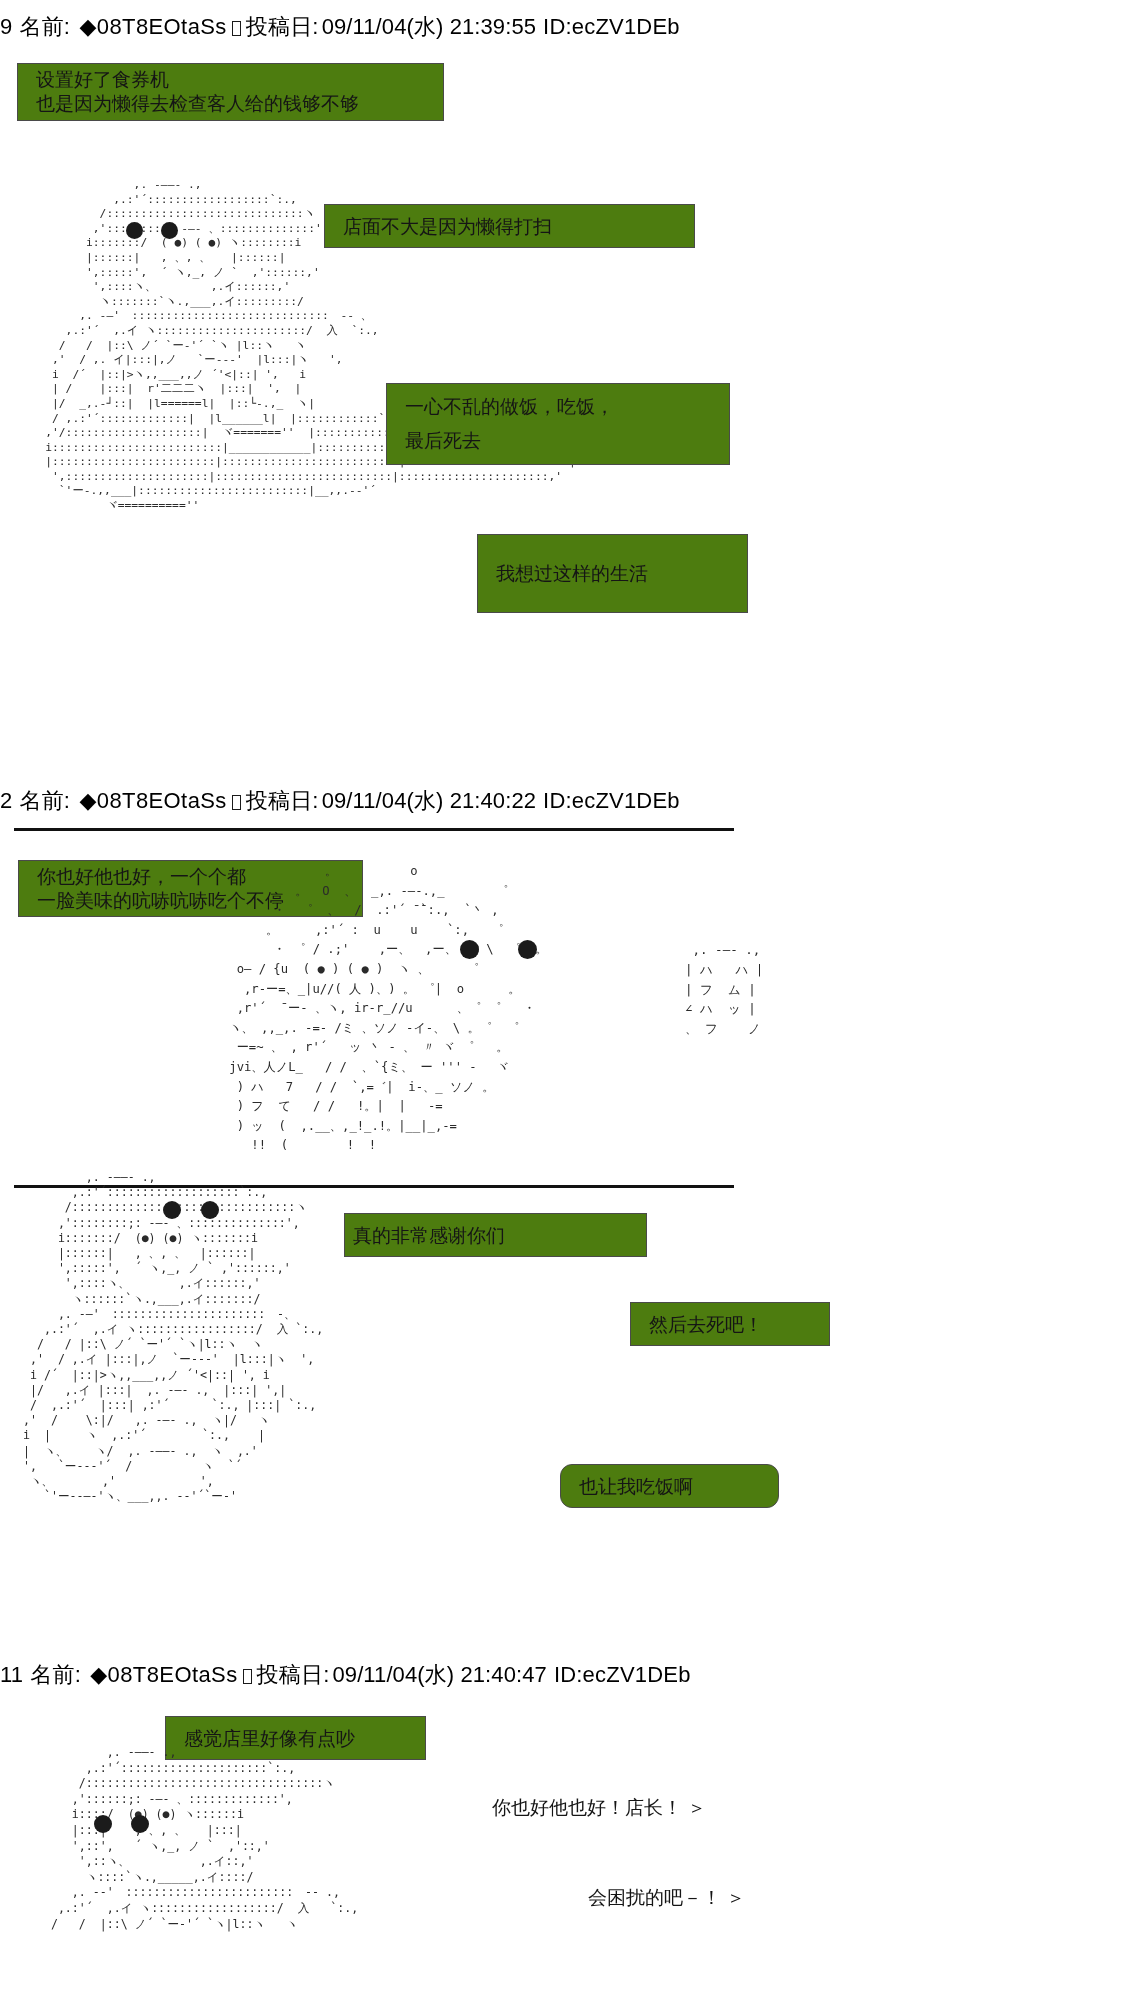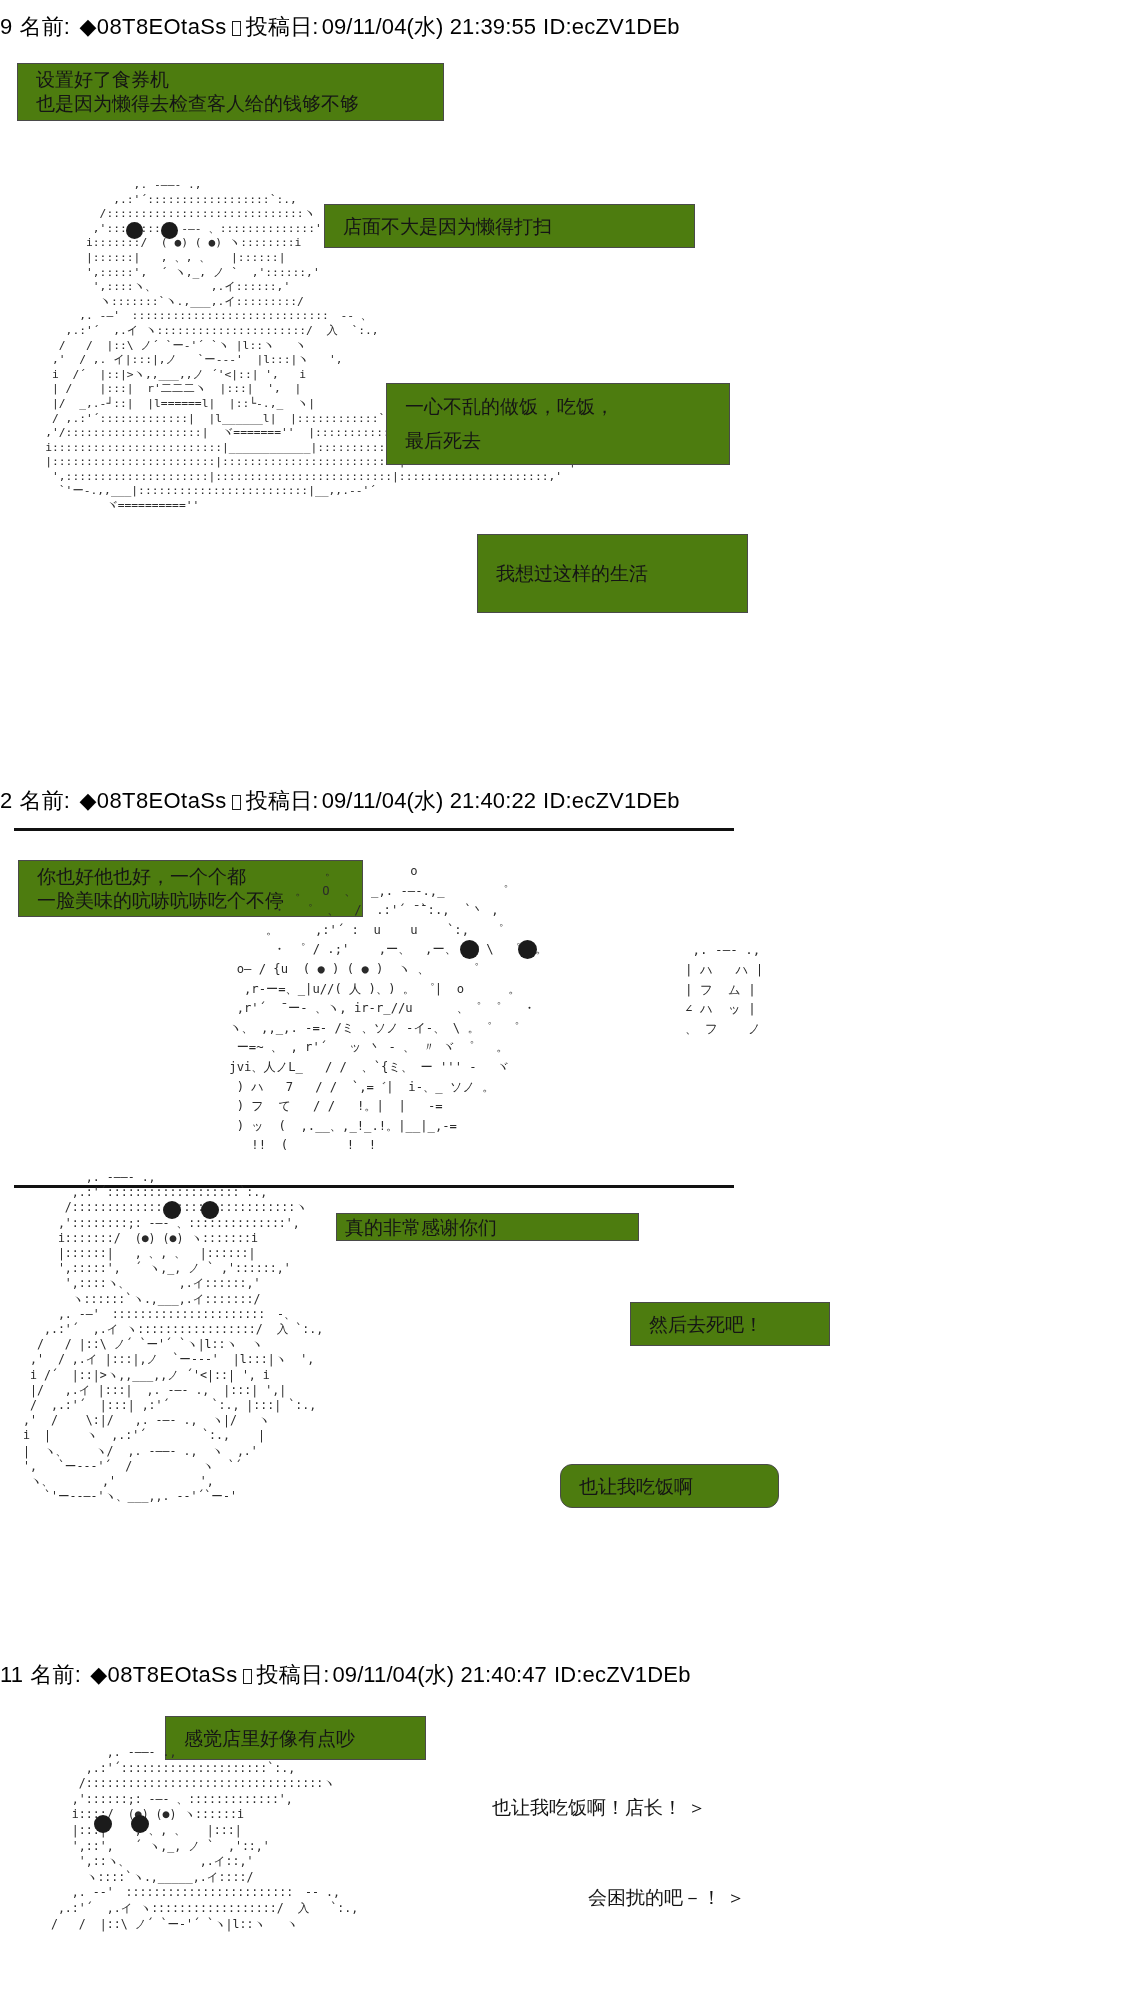--- a/index.html
+++ b/index.html
@@ -216,42 +216,42 @@
   /  ,.:'´  |:::| ,:'´      `:., |:::| `:.,
  ,'  /    \:|/   ,. -―- .,  ヽ|/   ヽ
  i  |     ヽ  ,.:'´        `:.,    |
  |  ヽ、    ヽ/  ,. -――- .,  ヽ  ,.'
  ',   `ー--‐'´  /          ヽ  `´
   ヽ、       ,'            ',
     `'ー--―‐'ヽ、___,,. -‐'´`ー-'</div>
   <div class="eye" style="left:163px; top:1201px; width:18px; height:18px;"></div>
   <div class="eye" style="left:201px; top:1201px; width:18px; height:18px;"></div>
 
-  <div class="sbox" style="left:336px; top:1213px; width:303px; height:28px;padding-left:8px;">
+  <div class="sbox" style="left:344px; top:1213px; width:303px; height:44px;padding-left:8px;">
     <div class="line">真的非常感谢你们</div>
   </div>
 
   <div class="sbox" style="left:630px; top:1302px; width:200px; height:44px;">
     <div class="line">然后去死吧！</div>
   </div>
 
   <div class="sbox" style="left:560px; top:1464px; width:219px; height:44px;border-radius:12px;">
     <div class="line">也让我吃饭啊</div>
   </div>
 
   <div class="post-header" style="top:1660px;">
     <span class="num">11</span><span class="lbl">名前:</span>
     <span class="trip">◆08T8EOtaSs</span><span class="tofu"></span><span class="lbl">投稿日:</span><span class="date">09/11/04(水) 21:40:47</span><span class="uid">ID:ecZV1DEb</span>
   </div>
 
   <div class="sbox" style="left:165px; top:1716px; width:261px; height:44px;">
     <div class="line">感觉店里好像有点吵</div>
   </div>
 
-  <div class="plainline" style="left:492px; top:1795px;">也让我吃饭啊！店长！ ＞</div>
+  <div class="plainline" style="left:492px; top:1795px;">你也好他也好！店长！ ＞</div>
   <div class="plainline" style="left:588px; top:1885px;">会困扰的吧－！ ＞</div>
 
   <div class="aa" style="left:16px; top:1745px; font-size:11.6px; line-height:15.6px;">             ,. -――- .,
           ,.:'´:::::::::::::::::::::`:.,
          /::::::::::::::::::::::::::::::::::ヽ
         ,'::::::;: -―- 、:::::::::::::',
         i::::/  (●) (●) ヽ::::::i
         |:::|    , 、, 、   |:::|
         ',::',   ´ ヽ,_, ノ `  ,'::,'
          ',::ヽ、          ,.イ::,'

